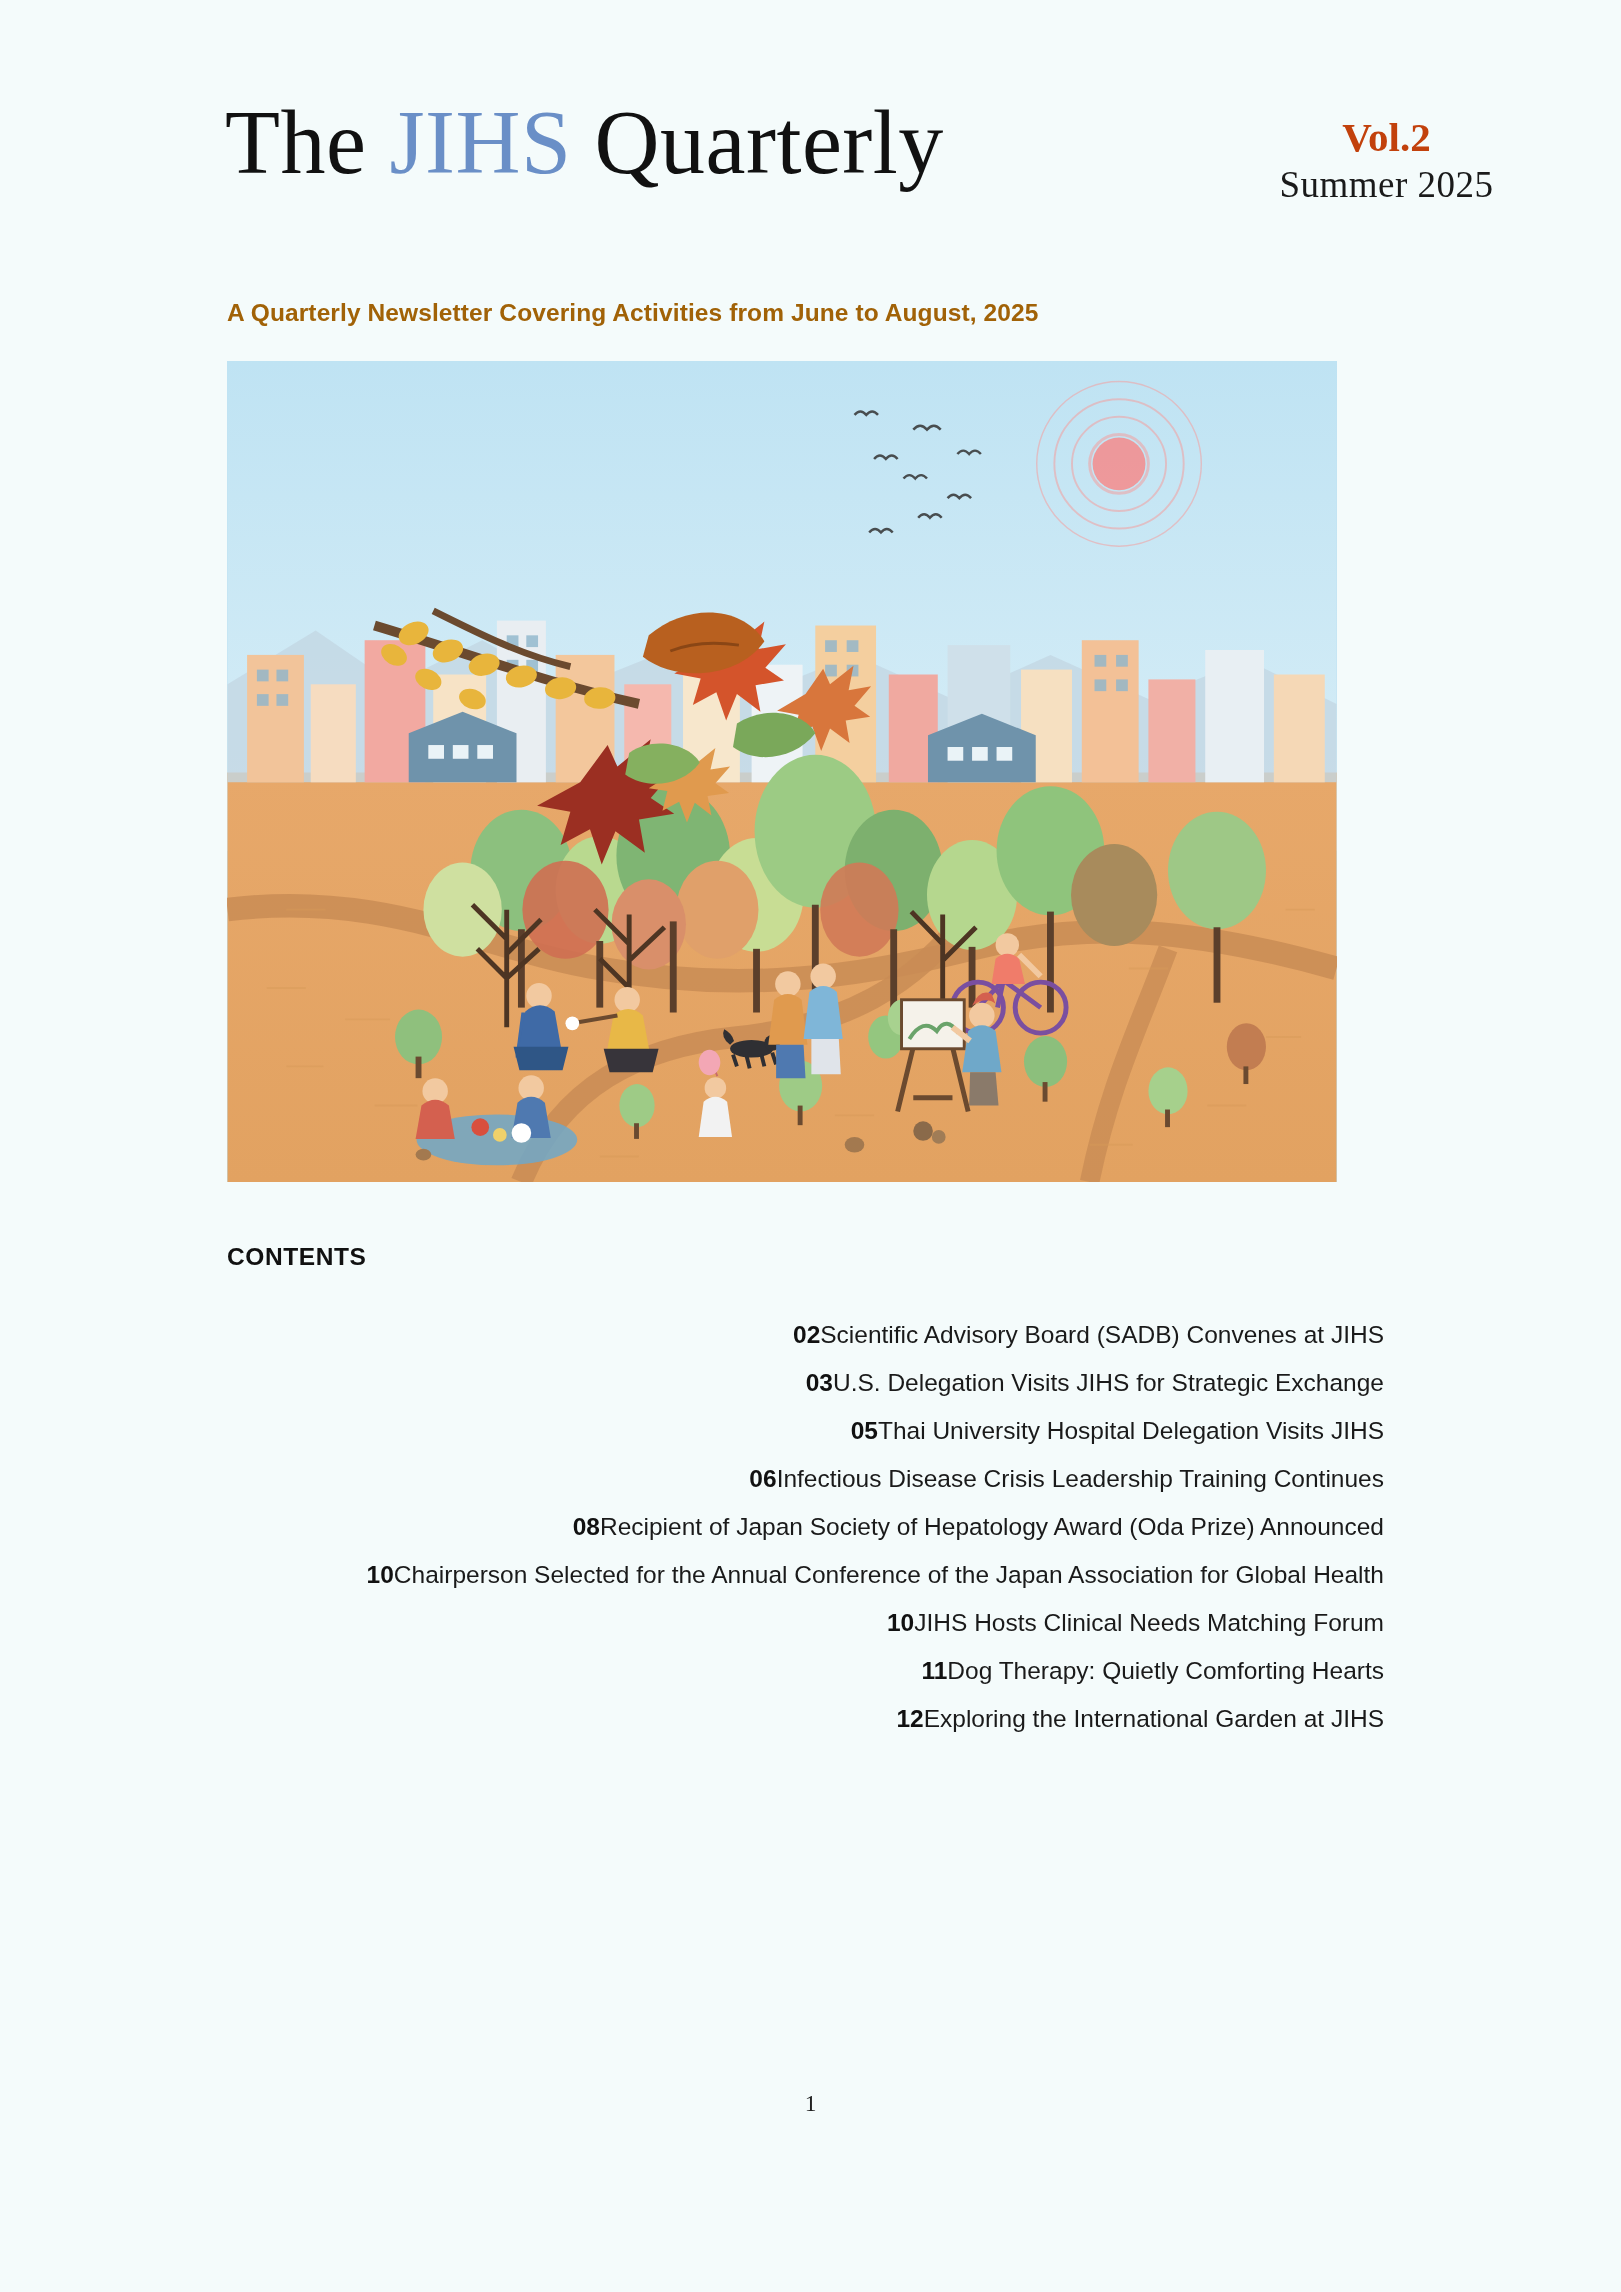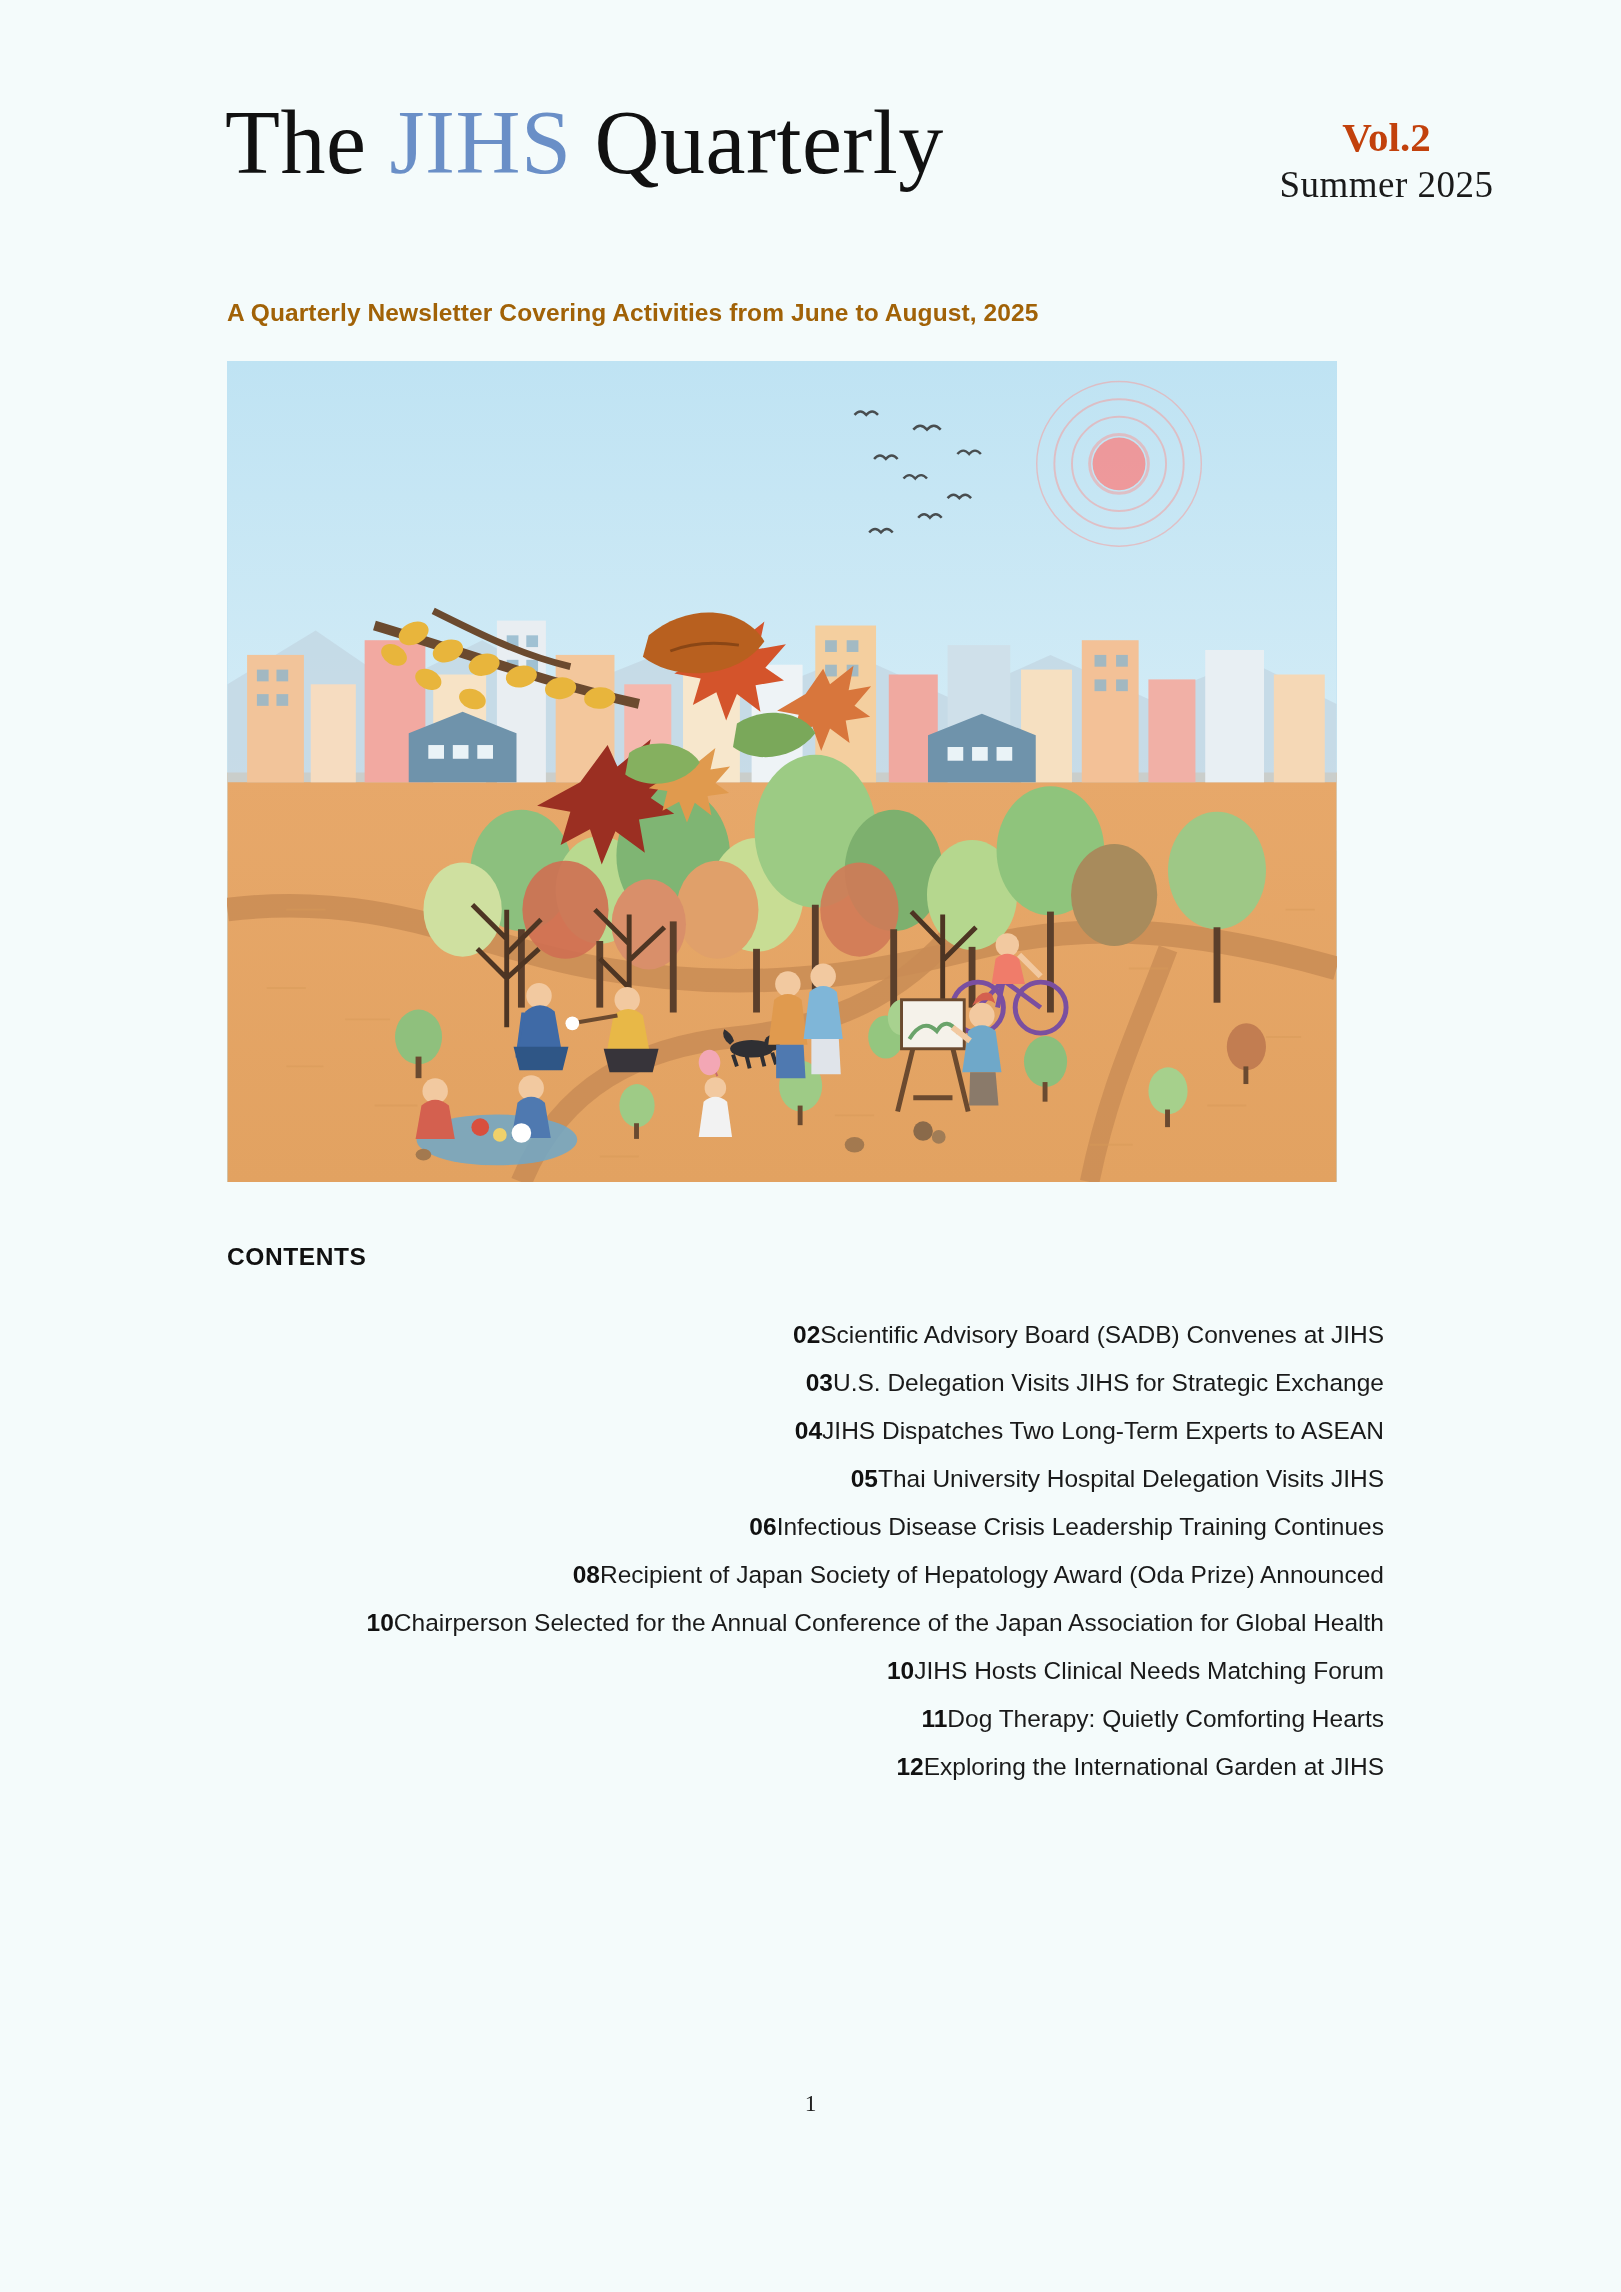--- a/index.html
+++ b/index.html
@@ -401,21 +401,20 @@
         <path d="M40 640 l40 0 M120 672 l46 0 M60 720 l38 0 M150 760 l44 0 M380 812 l40 0 M620 770 l40 0 M880 800 l44 0 M1000 760 l40 0 M1060 690 l36 0 M920 620 l40 0 M1080 560 l30 0 M60 560 l40 0"></path>
       </g>
     </svg>
   </div>
 
   <div class="contents-heading">CONTENTS</div>
 
   <div class="toc">
     <div class="toc-row"><span class="toc-num">02</span><span class="toc-label">Scientific Advisory Board (SADB) Convenes at JIHS</span></div>
     <div class="toc-row"><span class="toc-num">03</span><span class="toc-label">U.S. Delegation Visits JIHS for Strategic Exchange</span></div>
-    <div class="toc-row"><span class="toc-num">04</span><span class="toc-label">JIHS Dispatches Two Long-Term Experts to ASEAN</span></div>
     <div class="toc-row"><span class="toc-num">05</span><span class="toc-label">Thai University Hospital Delegation Visits JIHS</span></div>
     <div class="toc-row"><span class="toc-num">06</span><span class="toc-label">Infectious Disease Crisis Leadership Training Continues</span></div>
     <div class="toc-row"><span class="toc-num">08</span><span class="toc-label">Recipient of Japan Society of Hepatology Award (Oda Prize) Announced</span></div>
     <div class="toc-row"><span class="toc-num">10</span><span class="toc-label">Chairperson Selected for the Annual Conference of the Japan Association for Global Health</span></div>
     <div class="toc-row"><span class="toc-num">10</span><span class="toc-label">JIHS Hosts Clinical Needs Matching Forum</span></div>
     <div class="toc-row"><span class="toc-num">11</span><span class="toc-label">Dog Therapy: Quietly Comforting Hearts</span></div>
     <div class="toc-row"><span class="toc-num">12</span><span class="toc-label">Exploring the International Garden at JIHS</span></div>
   </div>
 
   <div class="folio">1</div>

